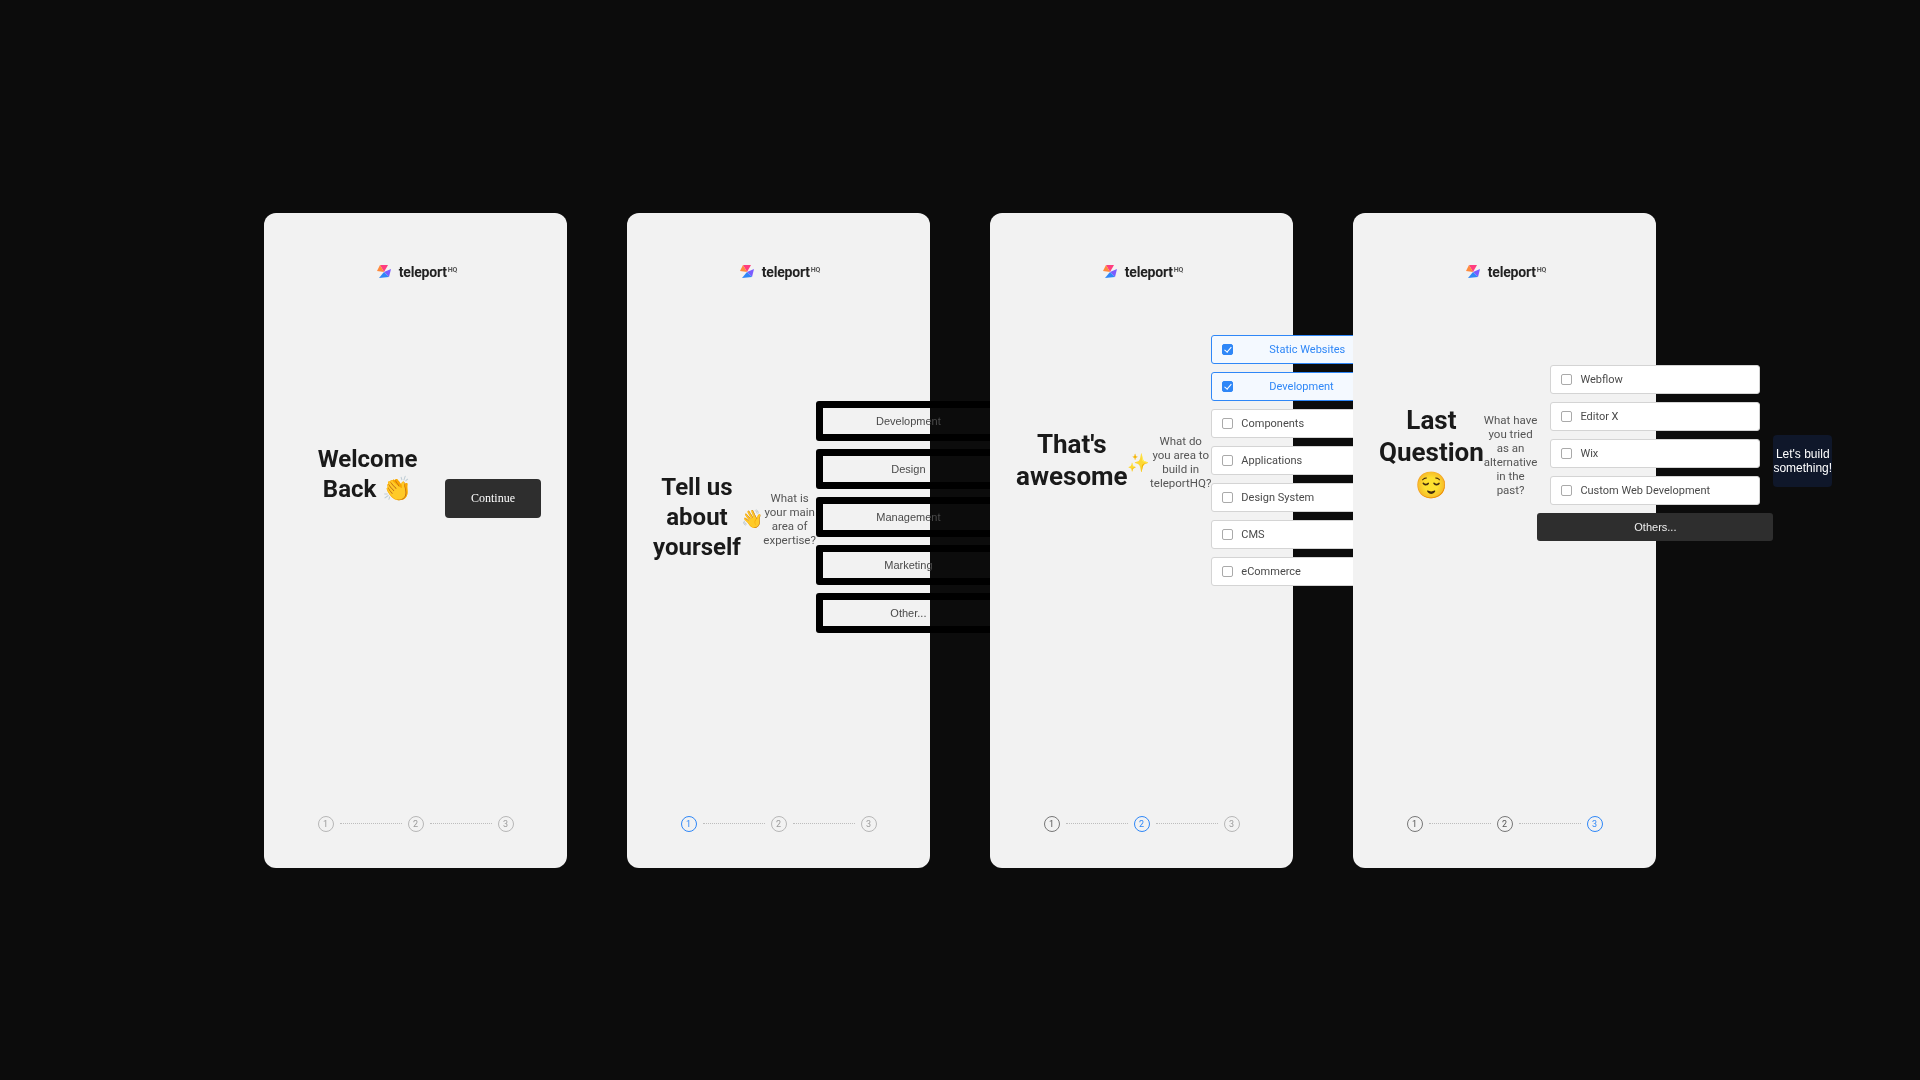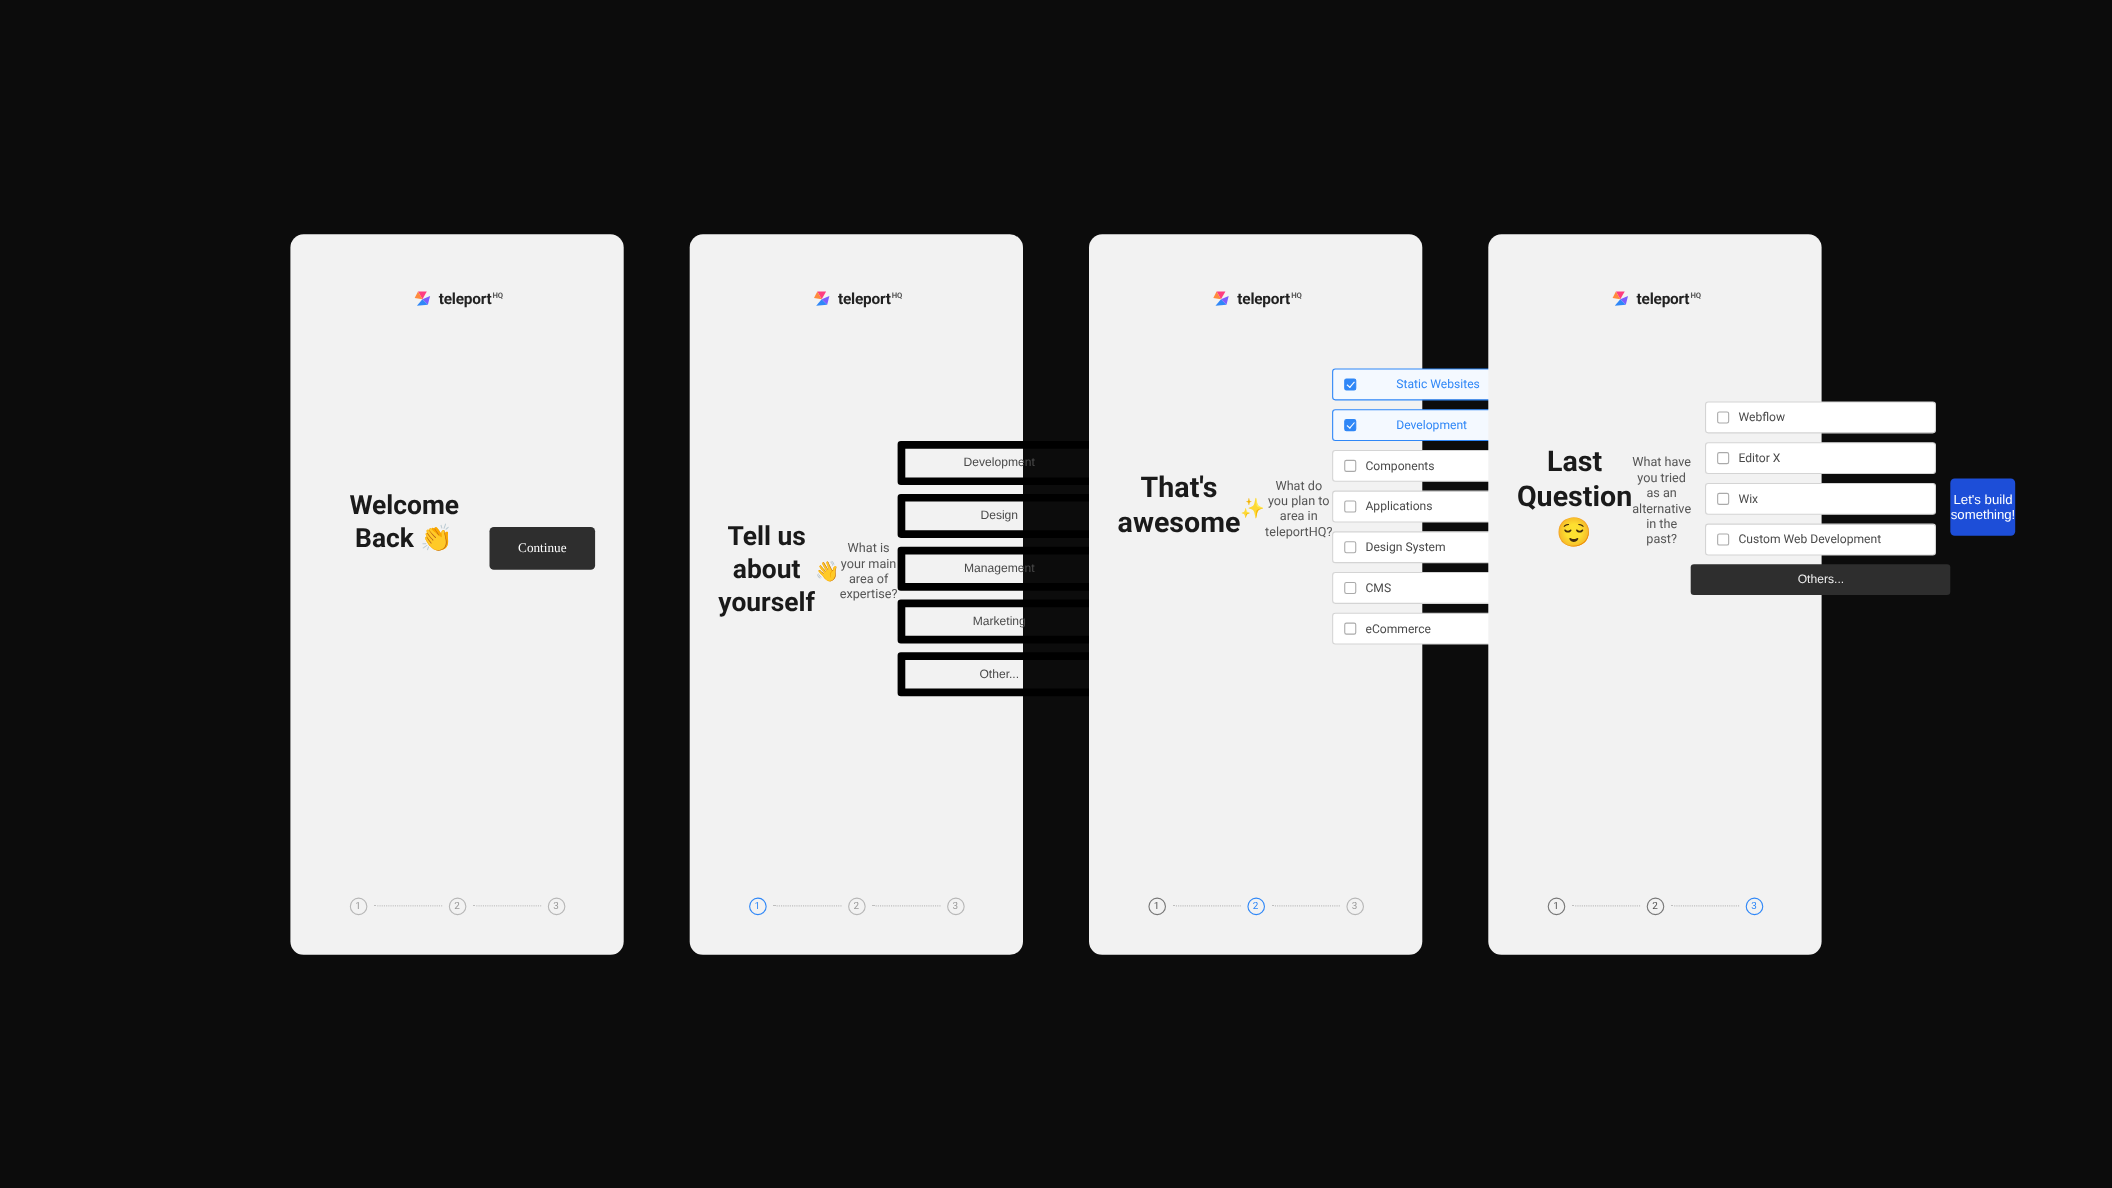--- a/index.html
+++ b/index.html
@@ -97,21 +97,21 @@
     color: #86efac;
     border: none;
     font-size: 12px;
     width: 140px;
     padding: 12px 0;
     border-radius: 4px;
     cursor: pointer;
     margin-top: 16px;
   }
   .btn-final {
-    background: #1d4ed8;
+    background: #0f172a;
     color: #fff;
     border: none;
     font-size: 12px;
     width: 145px;
     padding: 12px 0;
     border-radius: 4px;
     cursor: pointer;
     margin-top: 16px;
   }
   .opt-list {
@@ -291,21 +291,21 @@
           <path d="M9 9 L16 6 L14 14 Z" fill="#7b5cff"></path>
           <path d="M9 9 L14 14 L4 15 Z" fill="#2f87f7"></path>
           <path d="M5 2 L9 9 L2 8 Z" fill="#ff8a3d"></path>
         </svg>
       </span>
       <span class="logo-text"><span>teleport</span><span class="logo-hq">HQ</span></span>
     </div>
     <div class="center-block">
       <div class="title title-lg">That's awesome</div>
       <div class="emoji-line">✨</div>
-      <div class="question">What do you plan to area in teleportHQ?</div>
+      <div class="question">What do you area to build in teleportHQ?</div>
       <div class="opt-list">
         <div class="check-row selected">
             <span class="box"></span>
             <span>Static Websites</span>
           </div>
         <div class="check-row selected">
             <span class="box"></span>
             <span>Development</span>
           </div>
         <div class="check-row">

